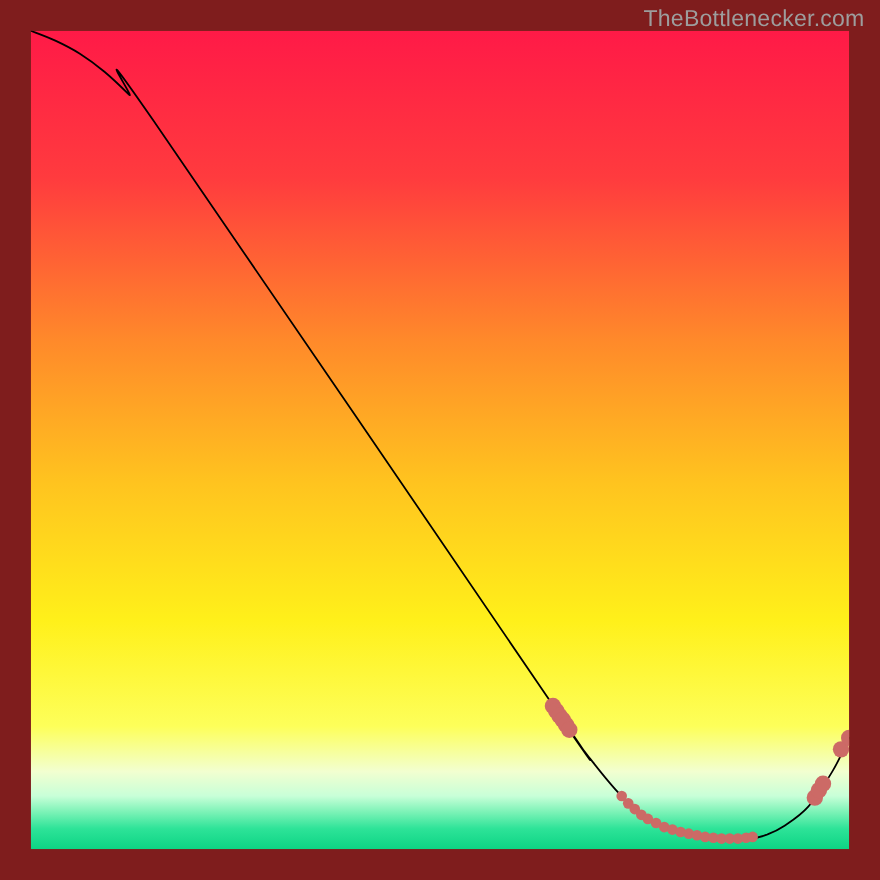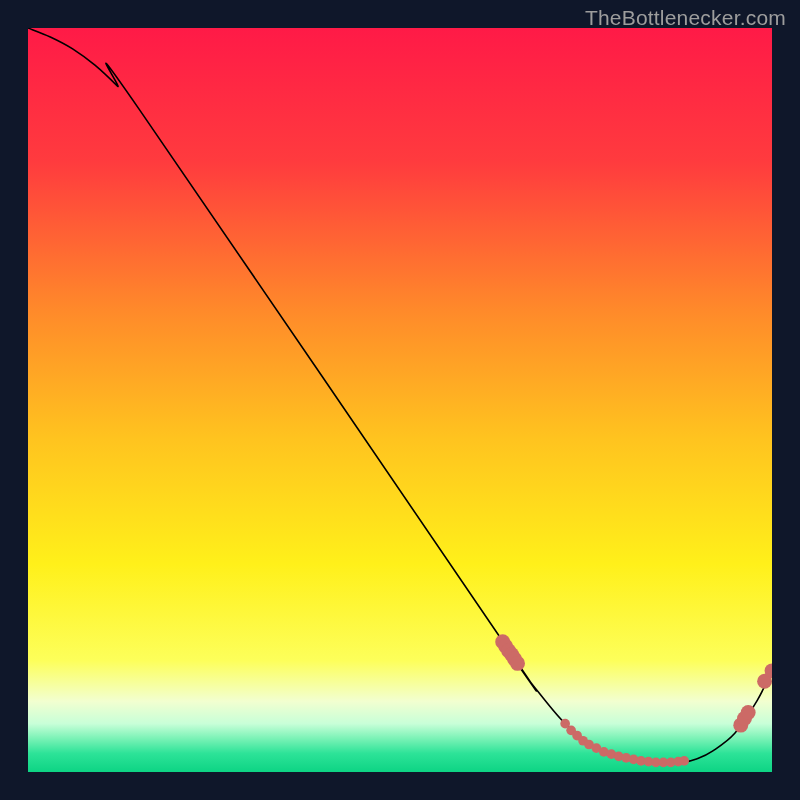--- a/index.html
+++ b/index.html
@@ -1,19 +1,19 @@
 <!DOCTYPE html>
 <html><head>
 <meta charset="utf-8">
 <style>
   * { margin: 0; padding: 0; box-sizing: border-box; }
   html, body { width: 800px; height: 800px; overflow: hidden; background: #000; }
   .frame {
     width: 800px; height: 800px;
-    background: #0f172a;
+    background: #7f1d1d;
     position: relative;
   }
   .attribution {
     position: absolute;
     top: 6px; right: 14px;
     font-family: Arial, Helvetica, sans-serif;
     font-size: 21px;
     color: #9d9d9d;
     letter-spacing: 0.2px;
   }

